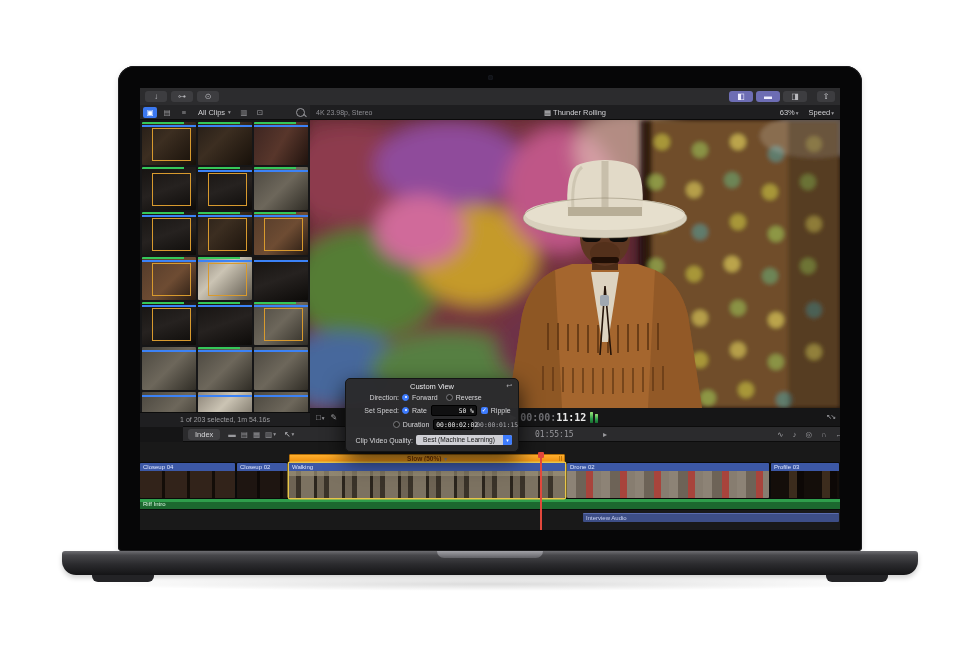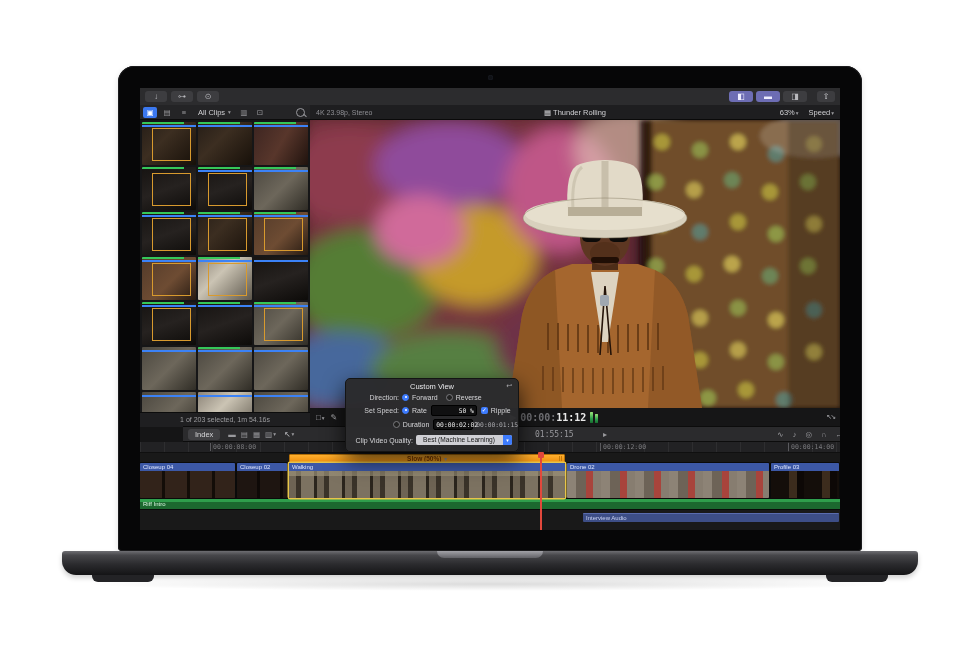--- a/index.html
+++ b/index.html
@@ -439,26 +439,20 @@
             <span class="ticon">♪</span>
             <span class="ticon">◎</span>
             <span class="ticon">∩</span>
             <span class="ticon">↔</span>
             <span class="ticon">▣</span>
             <span class="ticon">◫</span>
           </span>
       </div>
 
       <div class="timeline-wrap">
-        <div class="ruler" id="ruler">
-            <span class="rlabel" style="left: 70px;">00:00:08:00</span>
-            <span class="rlabel" style="left: 265px;">00:00:10:00</span>
-            <span class="rlabel" style="left: 460px;">00:00:12:00</span>
-            <span class="rlabel" style="left: 648px;">00:00:14:00</span>
-          </div>
         <div class="tracks">
           <div class="retime" id="retime-bar" style="left: 149px; width: 276px;">
             <span>Slow (50%)</span> <span class="caret">▾</span>
           </div>
           <div id="clip-track">
               <div class="clip" style="left: 0px; width: 95px;">
                 <div class="clip-head">Closeup 04</div>
                 <div class="clip-body fs-closeup"></div>
               </div>
               <div class="clip" style="left: 97px; width: 50px;">

